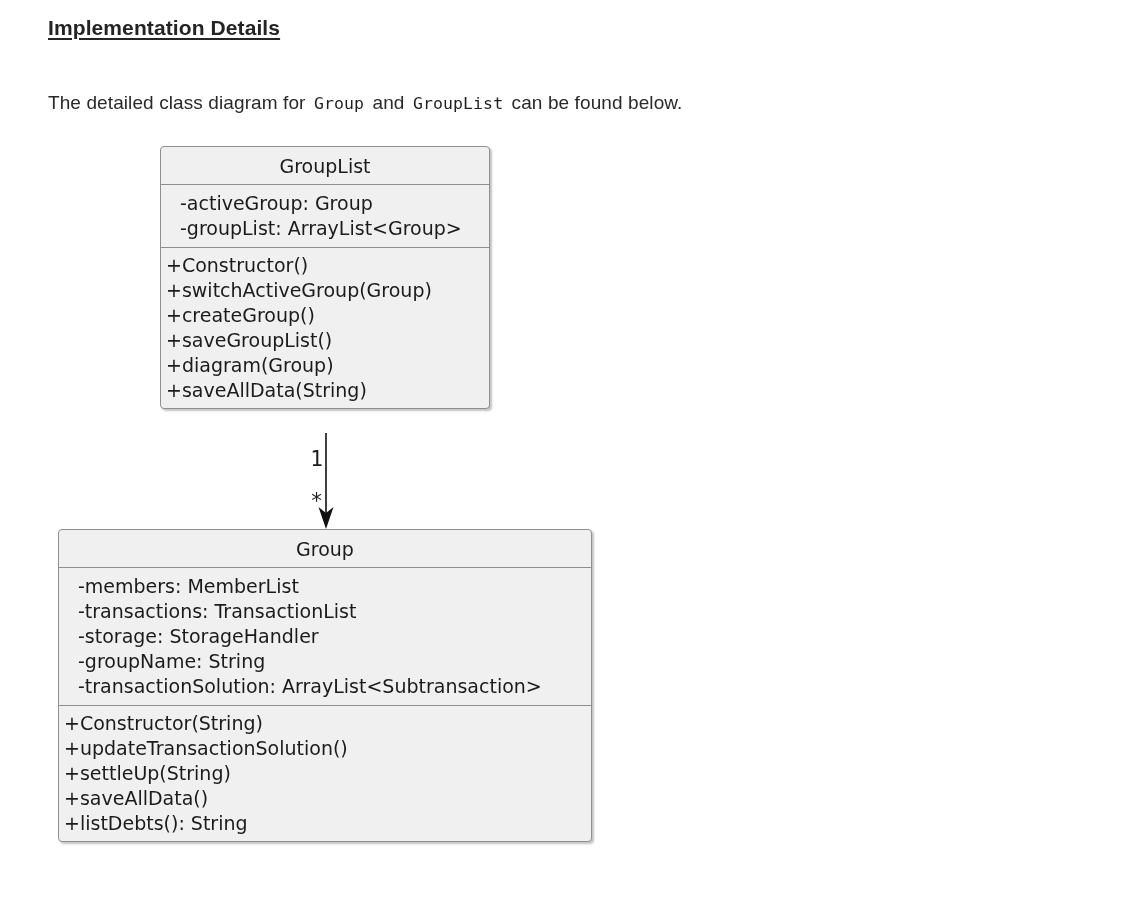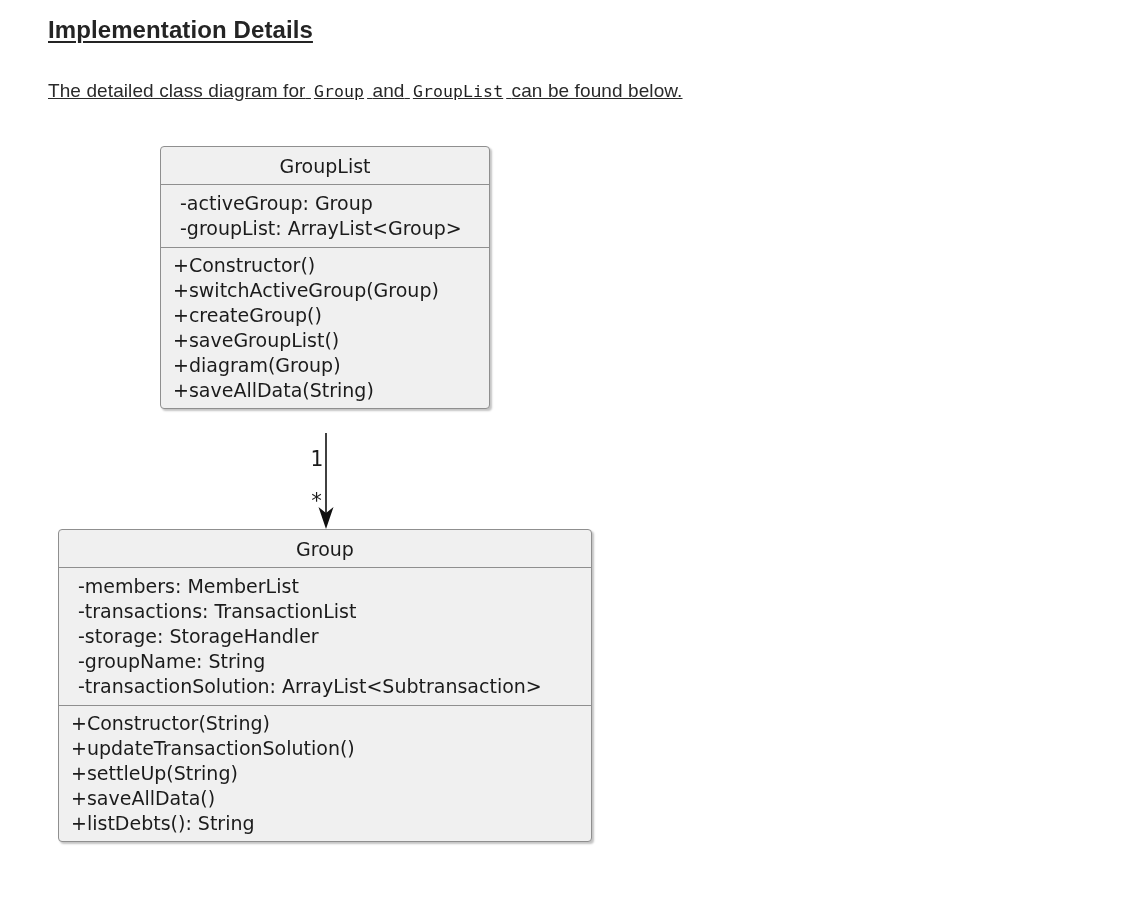--- a/index.html
+++ b/index.html
@@ -17,36 +17,35 @@
     width: 1121px;
     height: 903px;
     position: relative;
     overflow: hidden;
     font-family: "Liberation Sans", sans-serif;
   }
   .page-title {
     position: absolute;
     left: 48px;
     top: 16px;
-    font-size: 24px;
+    font-size: 21px;
     font-weight: bold;
     color: var(--heading-text);
     text-decoration: underline;
     text-decoration-thickness: 2px;
     text-underline-offset: 3px;
     letter-spacing: 0.1px;
   }
   .intro {
     position: absolute;
     left: 48px;
-    top: 80px;
+    top: 92px;
     font-size: 19px;
     color: var(--body-text);
     letter-spacing: 0.1px;
-    text-decoration: underline;
   }
   .intro code {
     font-family: "DejaVu Sans Mono", "Liberation Mono", monospace;
     font-size: 16.5px;
     color: #1f1f1f;
     padding: 0 3px;
   }
   .uml-class {
     position: absolute;
     background: var(--box-fill);
@@ -64,21 +63,21 @@
     padding: 7px 8px 6px 8px;
     line-height: 24px;
     border-bottom: 1px solid var(--box-border);
   }
   .uml-section {
     padding: 6px 19px;
     line-height: 25px;
   }
   .uml-section.methods {
     border-top: 1px solid var(--box-border);
-    padding: 5px 12px;
+    padding: 5px 5px;
   }
   .uml-line { white-space: nowrap; }
   .assoc-arrow {
     position: absolute;
     left: 317px;
     top: 433px;
     width: 18px;
     height: 97px;
   }
   .multiplicity {

